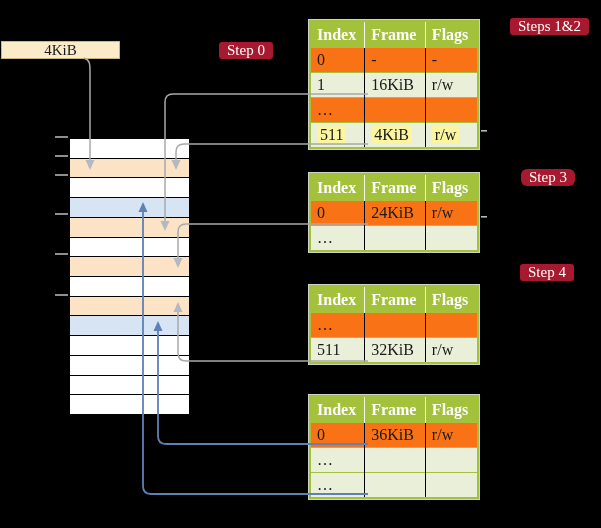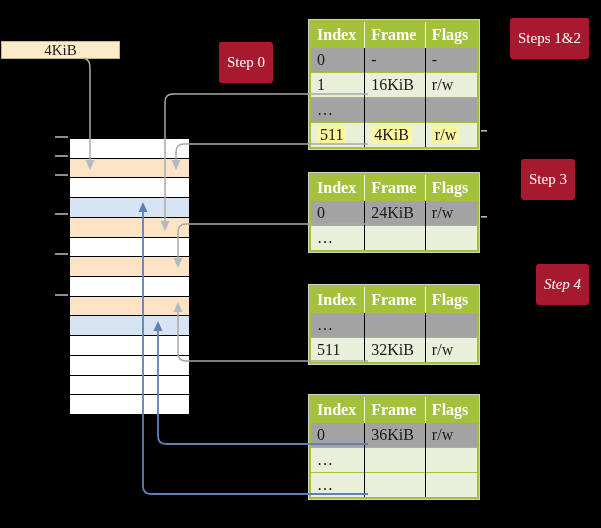--- a/index.html
+++ b/index.html
@@ -6,39 +6,39 @@
   .canvas{position:relative;width:601px;height:528px;background:#000;overflow:hidden;
           font-family:"Liberation Serif","DejaVu Serif",serif;}
 
   
   .box4kib{position:absolute;left:1px;top:41px;width:117px;height:16px;
            background:#FAECC9;border:1px solid #C8B77E;color:#1a1a1a;
            font-size:15px;line-height:16px;text-align:center;}
 
   
   .step{position:absolute;background:#A6192E;color:#fff;font-size:15px;
-        height:17px;line-height:17px;padding:12px 8px;border-radius:3px;white-space:nowrap;}
+        height:17px;line-height:17px;padding:0 8px;border-radius:3px;white-space:nowrap;}
   .step.s0{left:188px;top:42px;margin-left:31px;}
   .step.s12{left:510px;top:18px;}
-  .step.s3{left:521px;top:159px;}
-  .step.s4{left:536px;top:264px;font-style:italic;}
+  .step.s3{left:521px;top:169px;border-radius:6px;}
+  .step.s4{left:520px;top:264px;}
 
   
   .memory{position:absolute;left:70px;top:138px;width:119px;height:276px;
           display:flex;flex-direction:column;border-top:1px solid #000;}
   .mem-row{flex:1;border-bottom:1px solid #000;}
 
   
   .tick{position:absolute;left:55px;width:13px;height:2px;background:#8f8f8f;}
   .tick.k1{top:136px}.tick.k2{top:155px}.tick.k3{top:174px}
   .tick.k4{top:213px}.tick.k5{top:253px}.tick.k6{top:294px}
 
   
   table.tbl{position:absolute;left:309px;width:170px;border-collapse:collapse;
-            table-layout:fixed;background:#a3a3a3;border:2px solid #A4C13B;
+            table-layout:fixed;background:#f97316;border:2px solid #A4C13B;
             box-shadow:0 0 0 1px #cfd3c4;font-size:16px;color:#1a1a1a;}
   table.tbl.t1{top:20px;} table.tbl.t2{top:173px;}
   table.tbl.t3{top:285px;} table.tbl.t4{top:395px;}
   .tbl th{background:#A4C13B;color:#fff;font-weight:bold;text-align:left;
           height:25px;padding:0 0 0 6px;font-size:16px;}
   .tbl th + th{border-left:1px solid #f3f6e8;}
   .tbl td{height:24px;padding:0 0 0 6px;border-top:1px solid #A4C13B;
           overflow:hidden;white-space:nowrap;}
   .tbl td + td{border-left:1px solid #000;}
   .tbl tr.alt td{background:#E9EFD8;}

